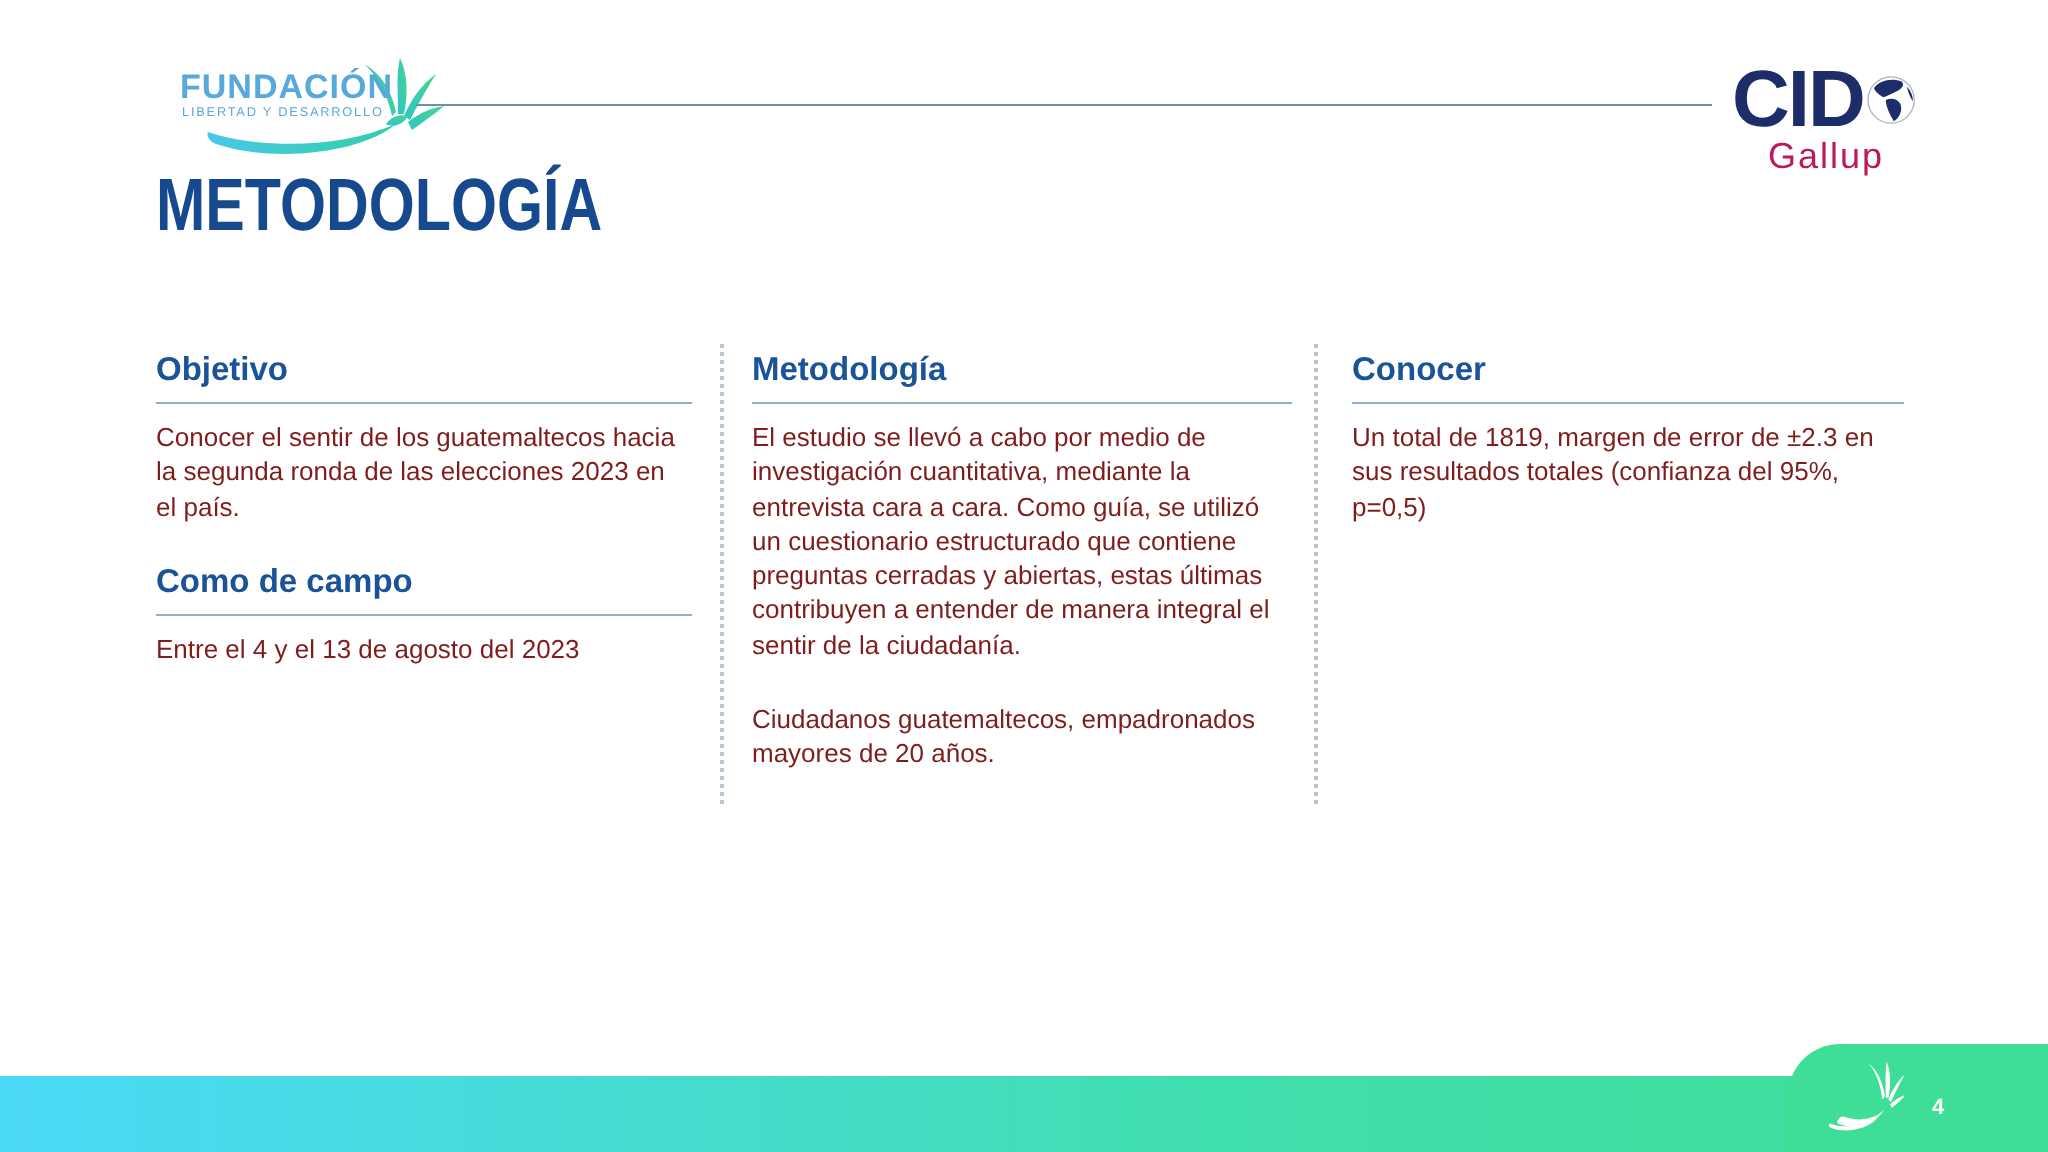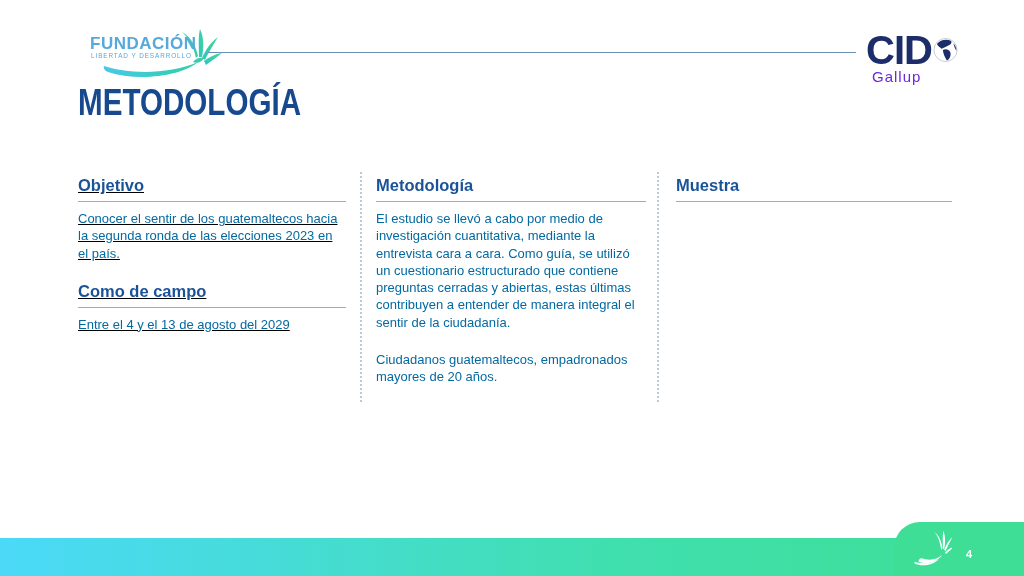--- a/index.html
+++ b/index.html
@@ -8,46 +8,46 @@
     font-family:"Liberation Sans",sans-serif;
   }
 
   
   .fundacion{position:absolute;left:90px;top:28px;width:134px;height:54px;}
   .h-rule{position:absolute;left:208px;top:52px;width:648px;height:1px;background:#6e8fb5;}
   .cid{position:absolute;left:866px;top:30px;width:92px;text-align:left;color:#1d2d69;}
   .cid-row{display:flex;align-items:center;}
   .cid-name{font-size:40px;font-weight:bold;letter-spacing:-1px;color:#1d2d69;line-height:1;}
   .cid-globe{margin-left:1px;}
-  .cid-sub{font-size:15px;color:#6d28d9;margin-top:-2px;margin-left:6px;letter-spacing:1px;}
+  .cid-sub{font-size:18px;color:#be185d;margin-top:-2px;margin-left:18px;letter-spacing:1px;}
 
   
   .title{
     position:absolute;left:78px;top:82px;margin:0;
     font-size:37px;font-weight:bold;color:#17498f;letter-spacing:0px;
     transform:scaleX(0.8);transform-origin:left top;white-space:nowrap;
   }
 
   
   .col{position:absolute;top:176px;}
-  .col1{left:78px;width:268px;text-decoration:underline;}
+  .col1{left:78px;width:268px;}
   .col2{left:376px;width:270px;}
   .col3{left:676px;width:276px;}
   .vsep{position:absolute;top:172px;height:230px;width:0;border-left:2px dotted #bcc8d4;}
   .vsep1{left:360px;}
   .vsep2{left:657px;}
 
   .sec h3{
     margin:0 0 8px 0;padding:0 0 6px 0;
     font-size:16.5px;font-weight:bold;color:#1b5399;
     border-bottom:1px solid #8fb0cd;
   }
   .sec p{
     margin:0 0 20px 0;
-    font-size:13px;line-height:1.33;color:#0369a1;
+    font-size:13px;line-height:1.33;color:#7f1d1d;
   }
 
   
   .footer-bar{
     position:absolute;left:0;bottom:0;width:1024px;height:38px;
     background:linear-gradient(90deg,#4bd9f8 0%,#40dfae 60%,#3ede96 100%);
   }
   .footer-tab{
     position:absolute;right:0;bottom:0;width:130px;height:54px;
     background:#3ede96;border-top-left-radius:26px;
@@ -113,41 +113,42 @@
 
   <h1 class="title">METODOLOGÍA</h1>
 
   <section class="col col1">
     <div class="sec">
       <h3>Objetivo</h3>
       <p>Conocer el sentir de los guatemaltecos hacia la segunda ronda de las elecciones 2023 en el país.</p>
     </div>
     <div class="sec">
       <h3>Como de campo</h3>
-      <p>Entre el 4 y el 13 de agosto del 2029</p>
+      <p>Entre el 4 y el 13 de agosto del 2023</p>
     </div>
   </section>
 
   <div class="vsep vsep1"></div>
 
   <section class="col col2">
     <div class="sec">
       <h3>Metodología</h3>
       <p>El estudio se llevó a cabo por medio de investigación cuantitativa, mediante la entrevista cara a cara. Como guía, se utilizó un cuestionario estructurado que contiene preguntas cerradas y abiertas, estas últimas contribuyen a entender de manera integral el sentir de la ciudadanía.</p>
     </div>
     <div class="sec">
       <p>Ciudadanos guatemaltecos, empadronados mayores de 20 años.</p>
     </div>
   </section>
 
   <div class="vsep vsep2"></div>
 
   <section class="col col3">
     <div class="sec">
-      <h3>Muestra</h3>
+      <h3>Conocer</h3>
+      <p>Un total de 1819, margen de error de ±2.3 en sus resultados totales (confianza del 95%, p=0,5)</p>
     </div>
   </section>
 
   <div class="footer-bar"></div>
   <div class="footer-tab">
     <svg class="footer-bird" width="46" height="44" viewBox="0 0 134 120">
       <g fill="#ffffff" transform="translate(-30,-10) scale(1.25)">
         <path d="M106 60 C104 44 99 28 90 18 C101 26 107 42 109 56 Z"></path>
         <path d="M110 58 C110 42 109 28 111 16 C116 28 116 46 113 58 Z"></path>
         <path d="M113 60 C118 48 124 38 132 31 C126 42 120 54 116 63 Z"></path>

